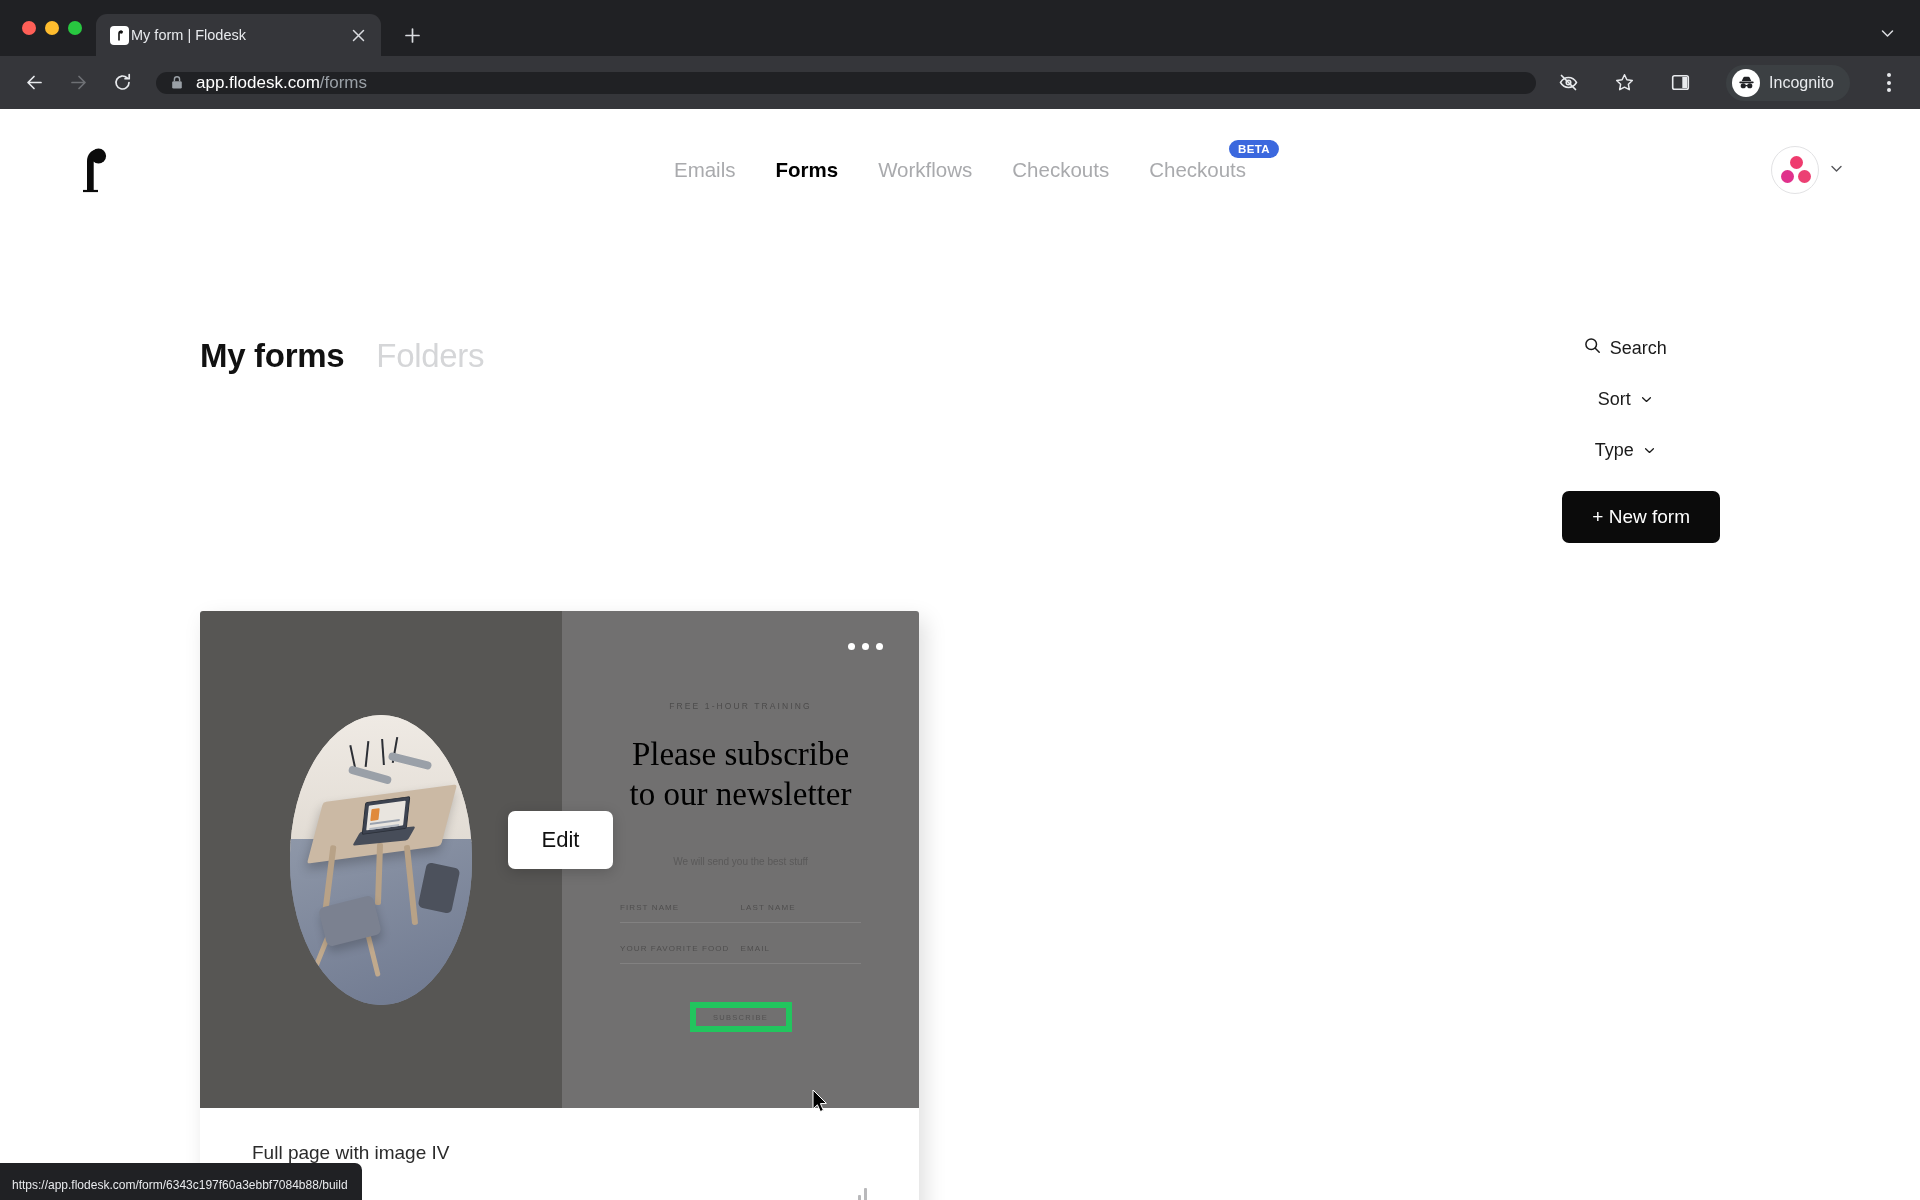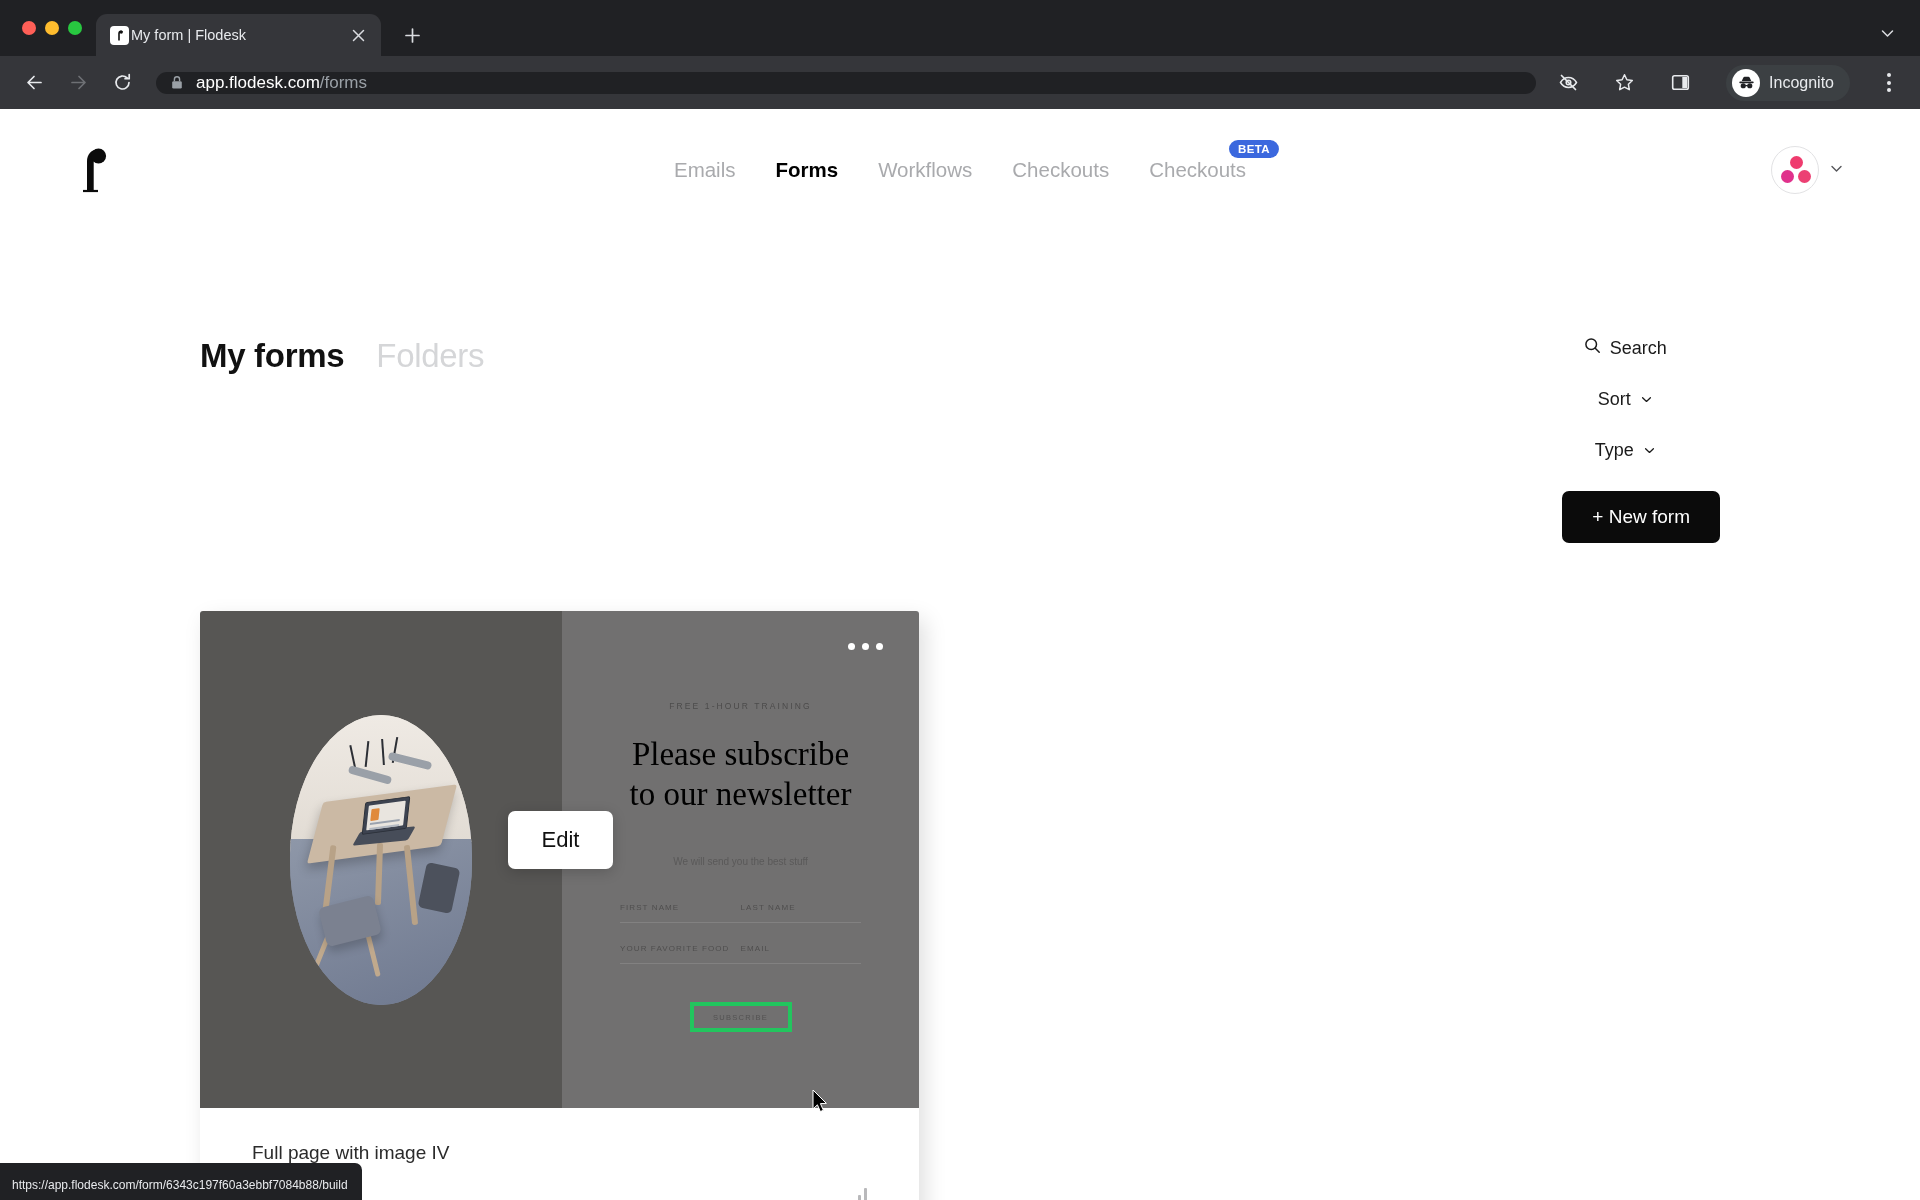--- a/index.html
+++ b/index.html
@@ -184,21 +184,21 @@
   }
   .psub { margin-top: 42px; text-align: center; font-size: 10px; color: #5a5959; }
   .fieldrow {
     margin-top: 36px; display: flex; border-bottom: 1px solid #828181;
     padding-bottom: 10px;
   }
   .fieldrow.second { margin-top: 21px; }
   .fieldlbl { font-size: 8px; color: #4f4e4e; letter-spacing: 1.1px; }
   .fieldlbl.f1 { width: 50%; }
   .subbtn {
-    margin: 38px auto 0; width: 102px; height: 30px; border: 4px solid #22c55e;
+    margin: 38px auto 0; width: 102px; height: 30px; border: 6px solid #22c55e;
     display: flex; align-items: center; justify-content: center;
     font-size: 7.5px; color: #535252; letter-spacing: 1.3px;
   }
   .edit-pill {
     position: absolute; left: 308px; top: 200px; z-index: 5;
     background: #fff; border-radius: 7px; width: 105px; height: 58px;
     display: flex; align-items: center; justify-content: center;
     font-size: 22px; color: #111; box-shadow: 0 3px 14px rgba(0,0,0,0.18);
   }
 

